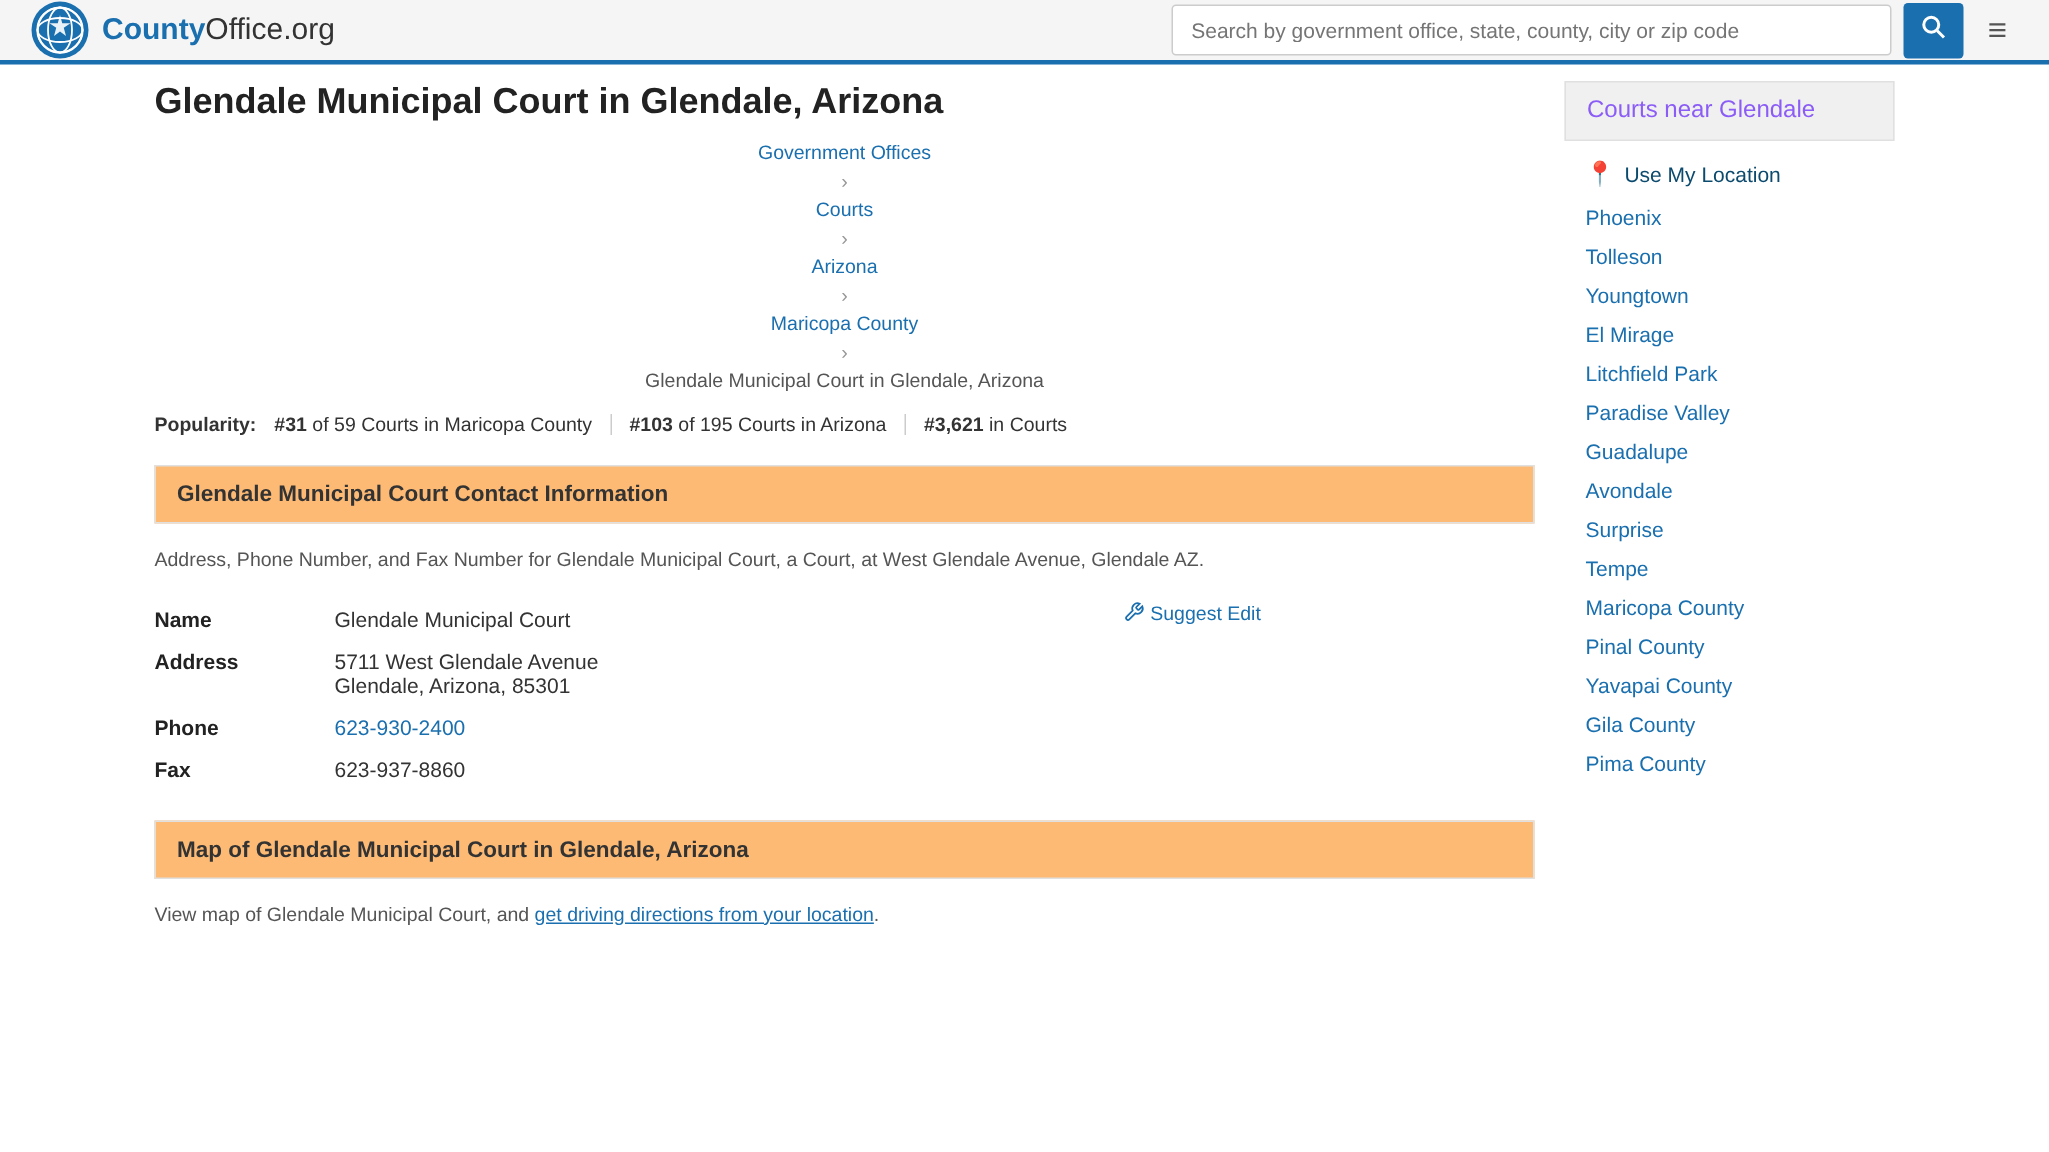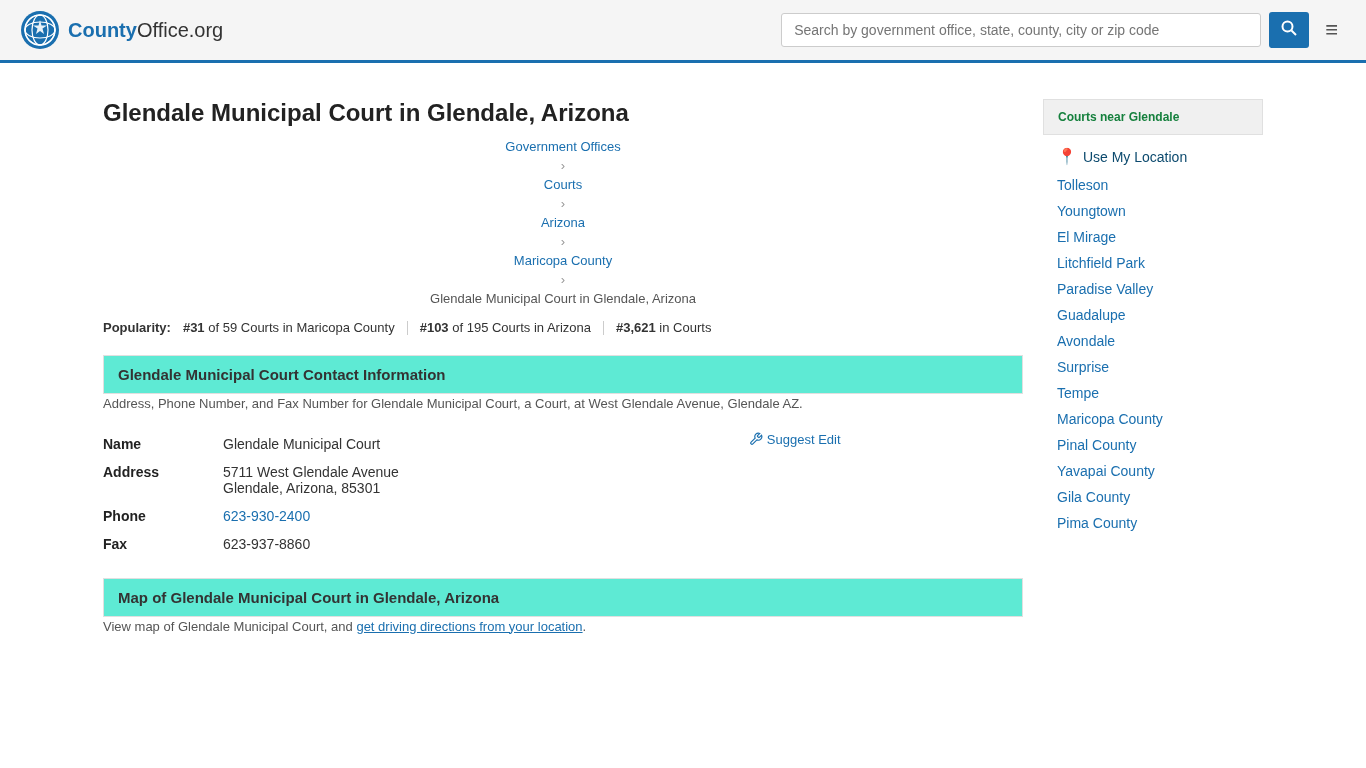--- a/index.html
+++ b/index.html
@@ -2,21 +2,21 @@
 <html><head>
   <meta charset="utf-8">
   <style>
     * { box-sizing: border-box; margin: 0; padding: 0; }
     body { font-family: Arial, sans-serif; font-size: 14px; color: #333; background: #fff; }
 
     
     .header {
       background: #f5f5f5;
       border-bottom: 3px solid #1a6faf;
-      padding: 10px 20px;
+      padding: 0 20px;
       display: flex;
       align-items: center;
       justify-content: space-between;
     }
     .logo-area {
       display: flex;
       align-items: center;
       gap: 8px;
     }
     .logo-icon {
@@ -51,21 +51,21 @@
       cursor: pointer;
       font-size: 22px;
       color: #555;
       padding: 4px 8px;
     }
 
     
     .main-container {
       max-width: 1200px;
       margin: 0 auto;
-      padding: 36px 20px;
+      padding: 11px 20px;
       display: flex;
       gap: 20px;
     }
     .content {
       flex: 1;
     }
     .sidebar {
       width: 220px;
       flex-shrink: 0;
     }
@@ -103,24 +103,25 @@
       align-items: center;
       gap: 12px;
       flex-wrap: wrap;
     }
     .popularity .label { font-weight: bold; }
     .popularity .rank { font-weight: bold; }
     .pop-sep { color: #ccc; border-left: 1px solid #ccc; height: 14px; }
 
     
     .section-header {
-      background: #5eead4;
+      background: #fdba74;
       padding: 10px 14px;
       font-weight: bold;
       font-size: 15px;
+      margin-bottom: 14px;
       border: 1px solid #e0e0e0;
     }
 
     
     .contact-desc {
       font-size: 13px;
       color: #555;
       margin-bottom: 16px;
       line-height: 1.5;
     }
@@ -167,23 +168,23 @@
       color: #555;
       line-height: 1.6;
     }
     .map-desc a {
       color: #1a6faf;
       text-decoration: underline;
     }
 
     
     .sidebar-title {
-      font-size: 12px;
-      font-weight: bold;
-      color: #15803d;
+      font-size: 16px;
+      font-weight: normal;
+      color: #8b5cf6;
       background: #f0f0f0;
       border: 1px solid #e0e0e0;
       padding: 10px 14px;
       margin-bottom: 6px;
     }
     .sidebar-list {
       list-style: none;
       padding: 0;
     }
     .sidebar-list li {
@@ -323,20 +324,21 @@
 
   </div>
 
   <aside class="sidebar">
     <div class="sidebar-title">Courts near Glendale</div>
     <div class="use-location">
       <span class="location-icon">📍</span>
       <a href="#" style="color:#0c4a6e;text-decoration:none;">Use My Location</a>
     </div>
     <ul class="sidebar-list">
+      <li><a href="#">Phoenix</a></li>
       <li><a href="#">Tolleson</a></li>
       <li><a href="#">Youngtown</a></li>
       <li><a href="#">El Mirage</a></li>
       <li><a href="#">Litchfield Park</a></li>
       <li><a href="#">Paradise Valley</a></li>
       <li><a href="#">Guadalupe</a></li>
       <li><a href="#">Avondale</a></li>
       <li><a href="#">Surprise</a></li>
       <li><a href="#">Tempe</a></li>
       <li><a href="#">Maricopa County</a></li>

